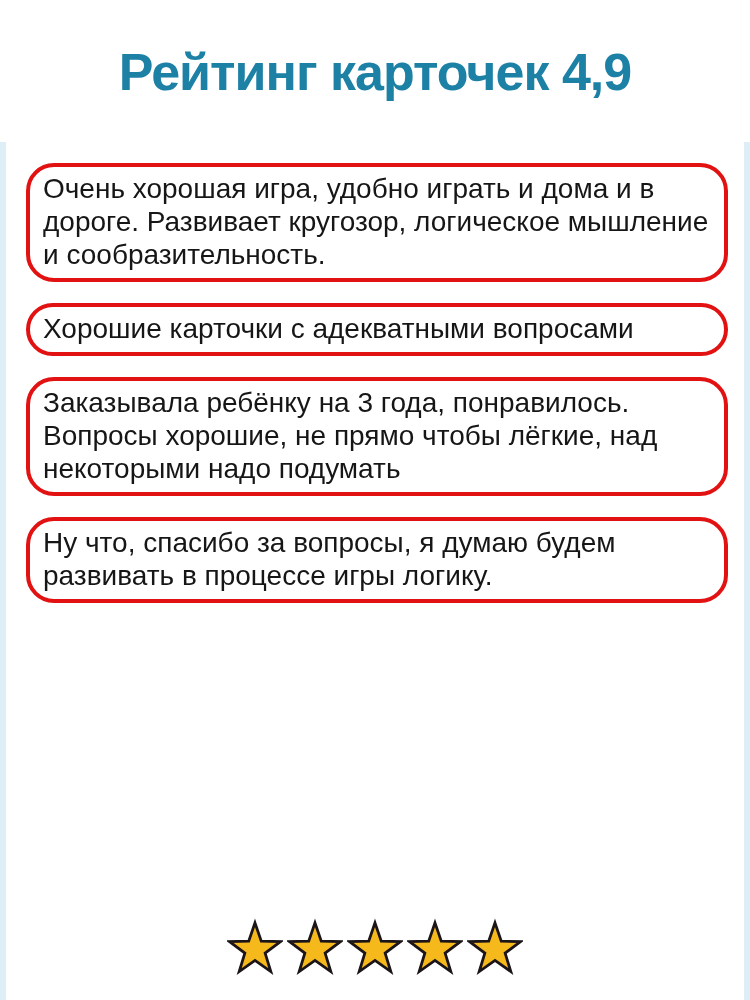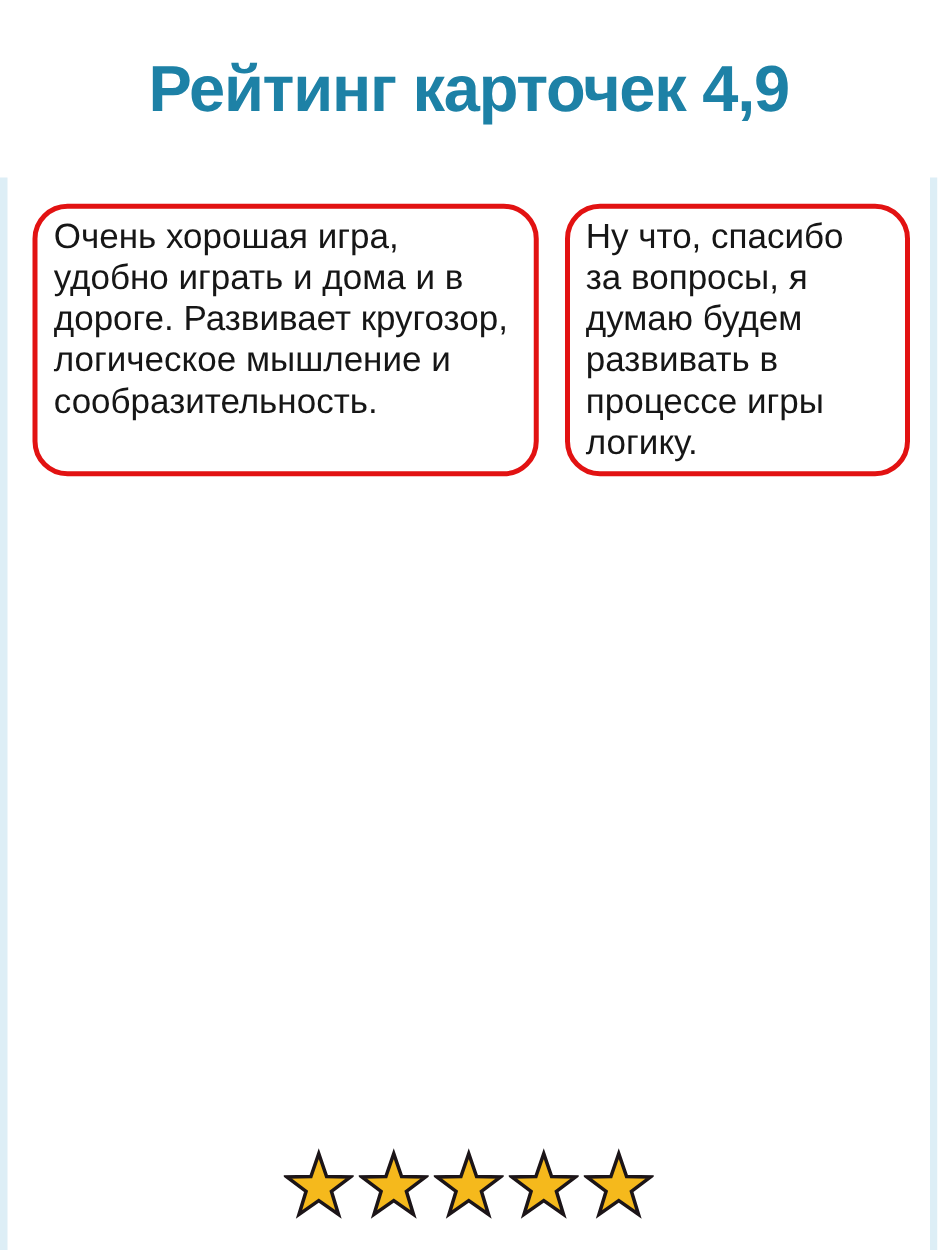--- a/index.html
+++ b/index.html
@@ -35,20 +35,21 @@
     font-weight:bold;
     letter-spacing:-1px;
     color:var(--accent);
   }
   .reviews{
     position:absolute;
     top:163px;
     left:26px;
     right:22px;
     display:flex;
+    flex-direction:column;
     gap:21px;
   }
   .review-box{
     border:4px solid var(--review-border);
     border-radius:28px;
     padding:5px 13px 7px 13px;
     background:#fff;
   }
   .review-box p{
     font-size:28px;
@@ -77,20 +78,26 @@
 <div class="edge-strip left"></div>
 <div class="edge-strip right"></div>
 
 <h1 class="page-title">Рейтинг карточек 4,9</h1>
 
 <div class="reviews">
   <div class="review-box">
     <p>Очень хорошая игра, удобно играть и дома и в дороге. Развивает кругозор, логическое мышление и сообразительность.</p>
   </div>
   <div class="review-box">
+    <p>Хорошие карточки с адекватными вопросами</p>
+  </div>
+  <div class="review-box">
+    <p>Заказывала ребёнку на 3 года, понравилось. Вопросы хорошие, не прямо чтобы лёгкие, над некоторыми надо подумать</p>
+  </div>
+  <div class="review-box">
     <p>Ну что, спасибо за вопросы, я думаю будем развивать в процессе игры логику.</p>
   </div>
 </div>
 
 <div class="stars-row">
     <span class="star-icon">
       <svg viewBox="0 0 100 100">
         <polygon points="50,7 61.2,39.6 95.6,40.2 68.1,60.9 78.2,93.8 50,74 21.8,93.8 31.9,60.9 4.4,40.2 38.8,39.6" fill="currentColor" stroke="var(--star-outline)" stroke-width="5" stroke-linejoin="miter"></polygon>
       </svg>
     </span>

